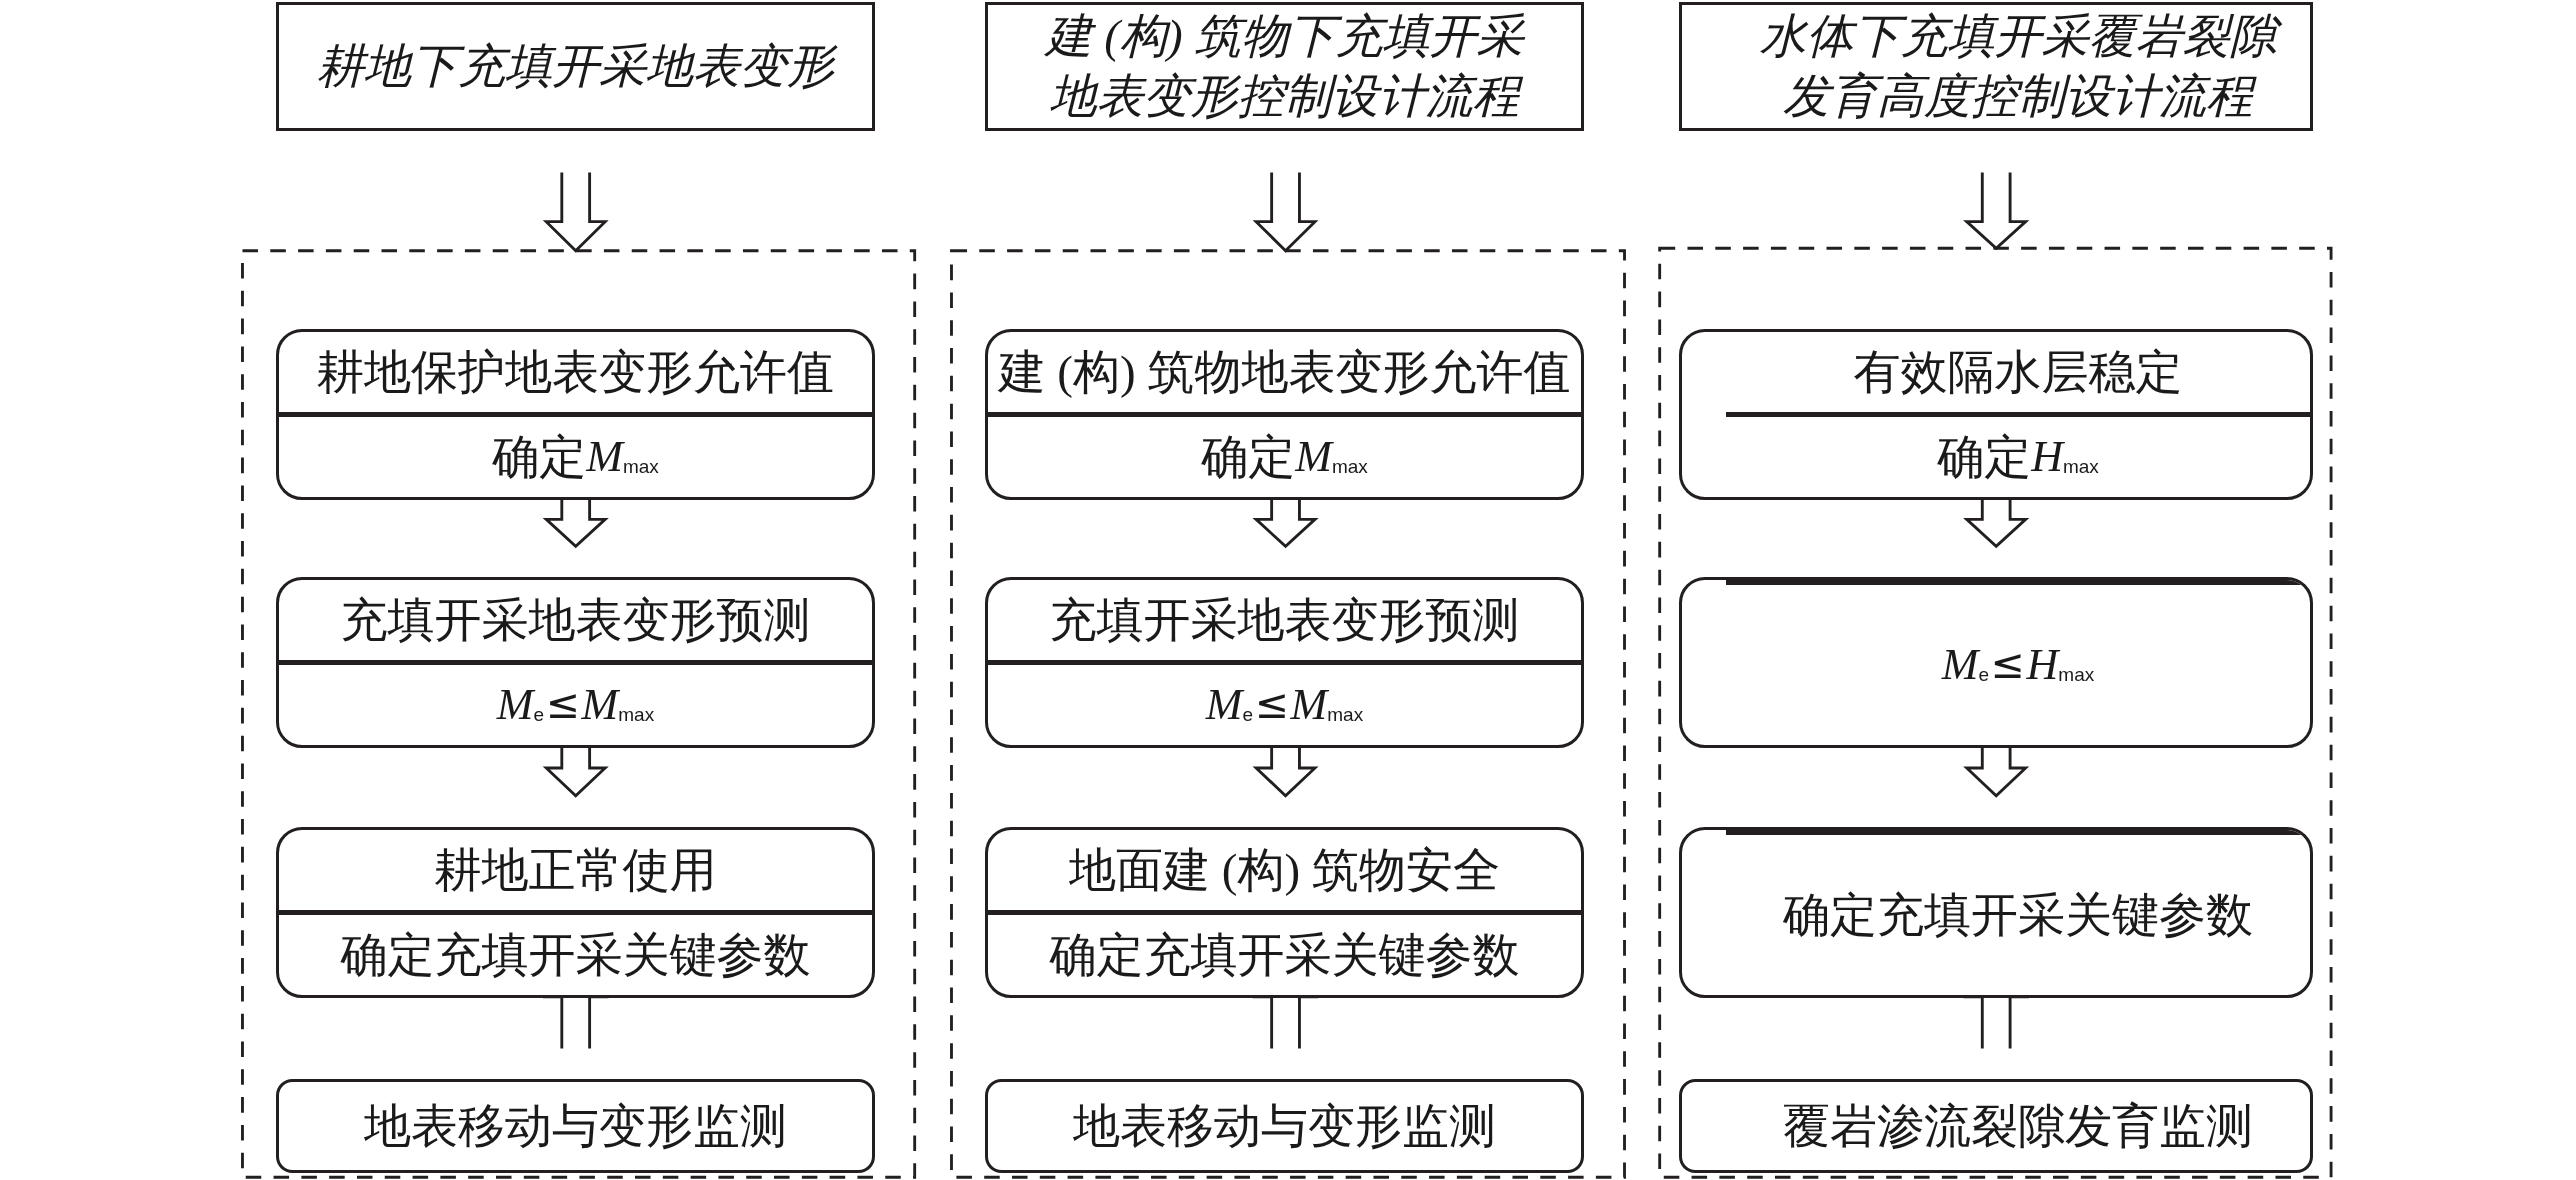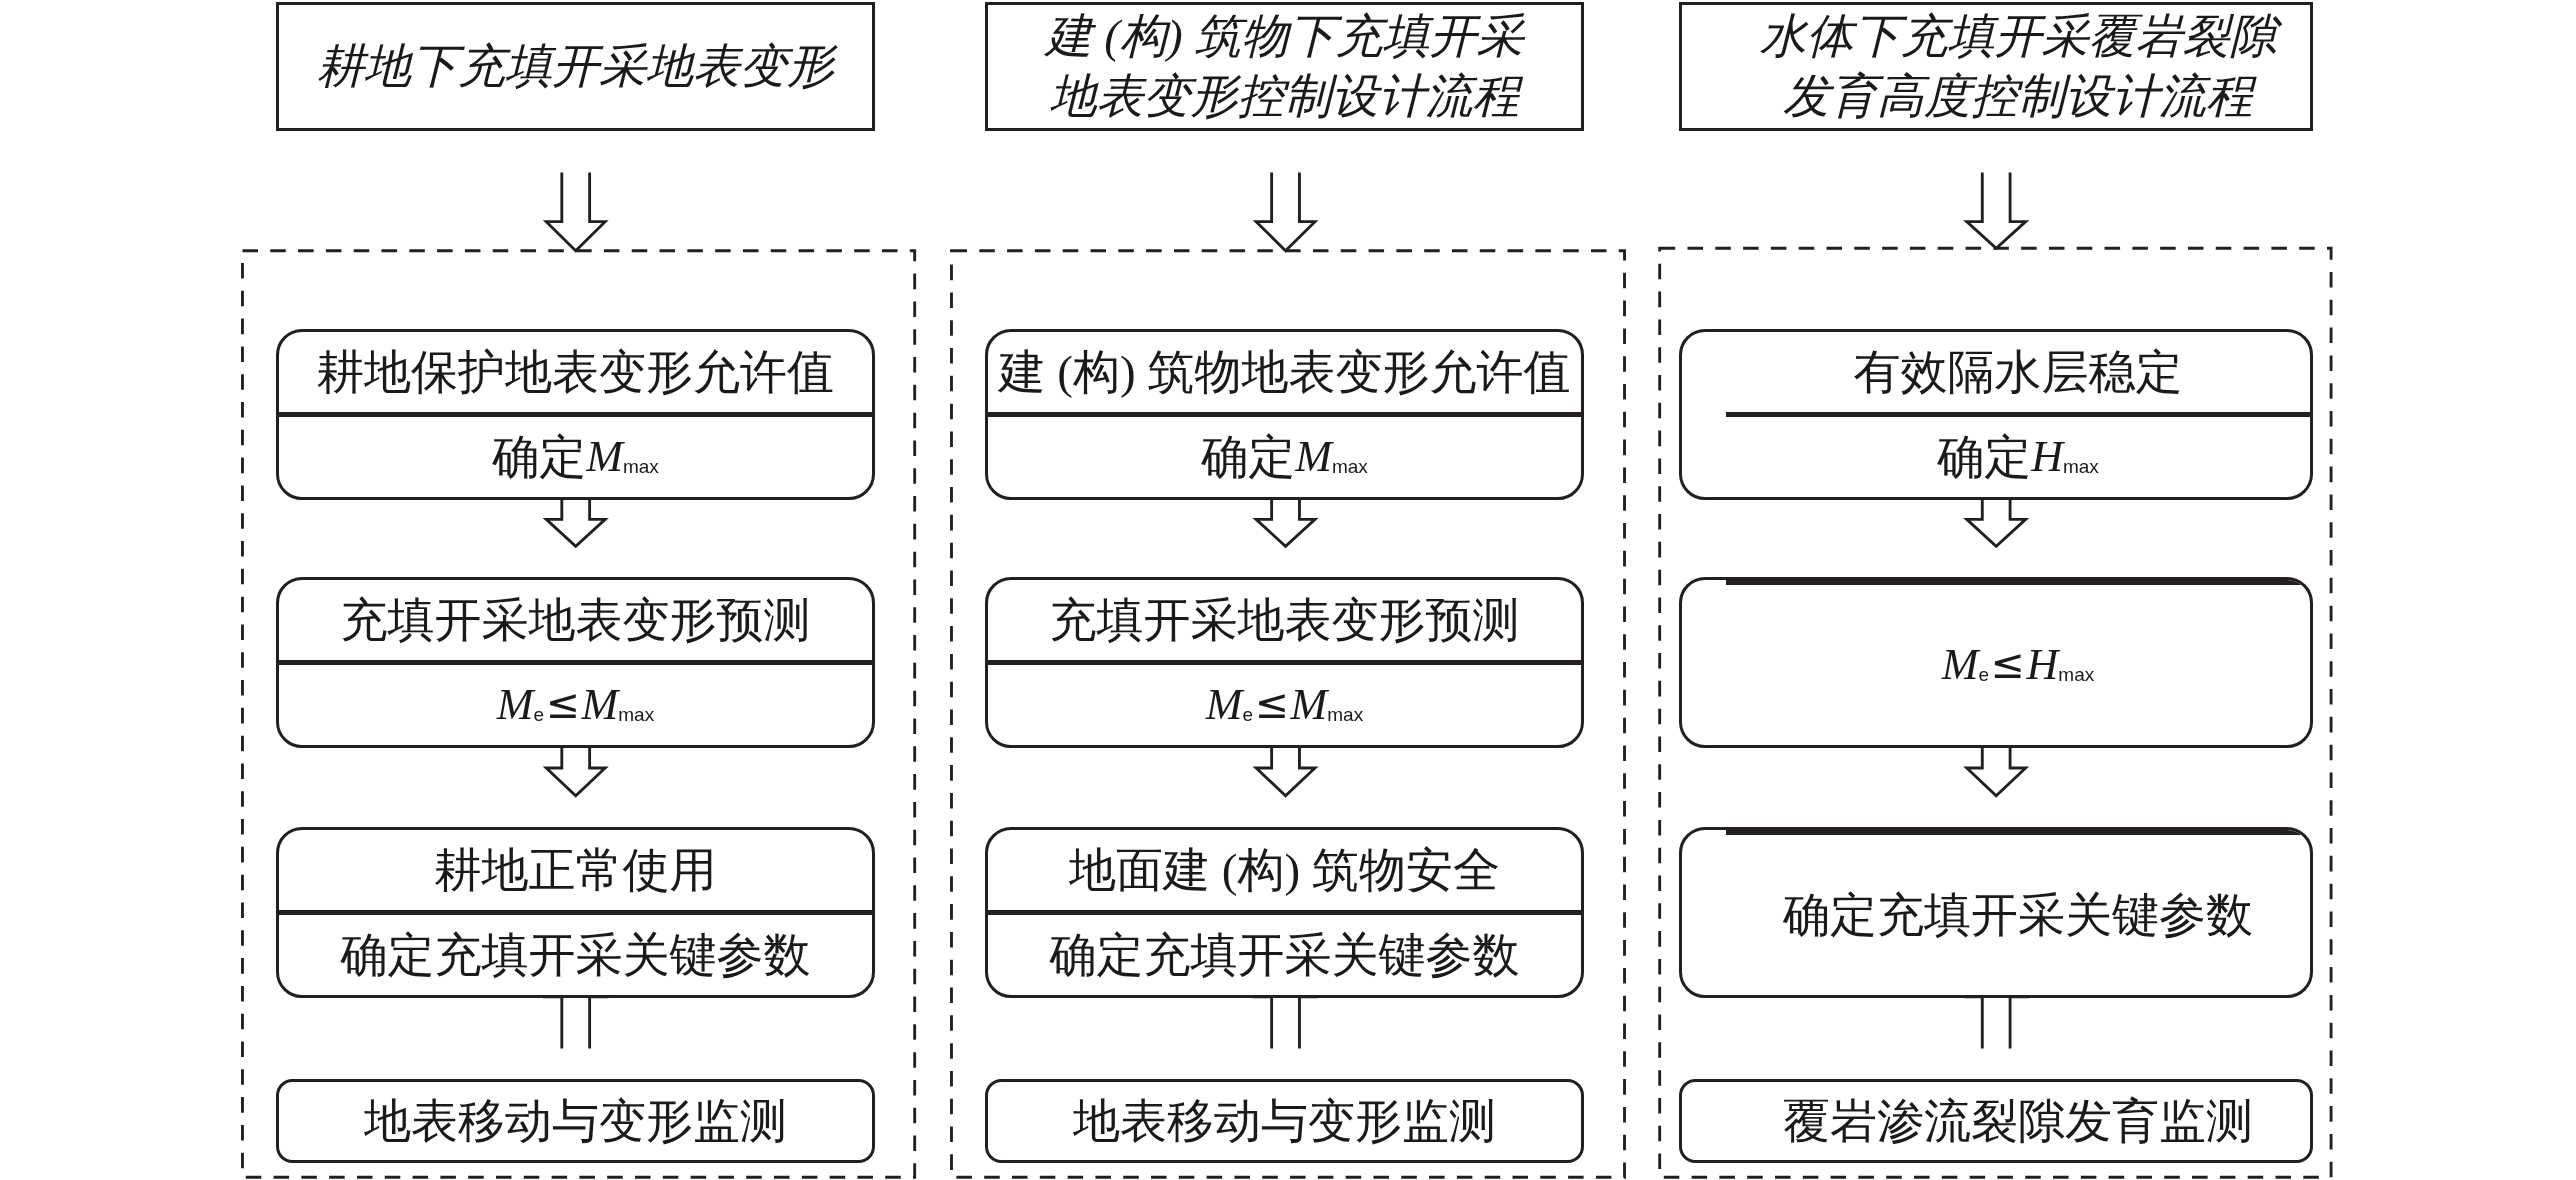--- a/index.html
+++ b/index.html
@@ -24,21 +24,21 @@
     }
 
     .step-box {
       position: absolute; box-sizing: border-box; background: var(--bg);
       border: 3.3px solid var(--stroke); border-radius: 26px;
       display: flex; flex-direction: column; overflow: hidden; margin-top: 31px;
     }
     .sA { top: 298px;  height: 171px; }
     .sB { top: 546px;  height: 171px; }
     .sC { top: 796px;  height: 171px; }
-    .sD { top: 1048px; height: 84px; border-radius: 16.4px; }
+    .sD { top: 1048px; height: 94px; border-radius: 16.4px; }
 
     .half {
       flex: 1; display: flex; align-items: center; justify-content: center;
       font-size: 47px; line-height: 1.2; white-space: nowrap;
     }
     .divider { height: 4.9px; background: var(--stroke); flex: 0 0 4.9px; }
 
     .var { font-family: "Liberation Serif", "DejaVu Serif", serif; font-style: italic; font-size: 44px; }
     .sub { font-family: Liberation Sans, sans-serif; font-size: 19px; position: relative; top: 10.6px; }
     .op  { font-family: "DejaVu Sans", sans-serif; font-size: 41px; margin: 0 1.6px; }

